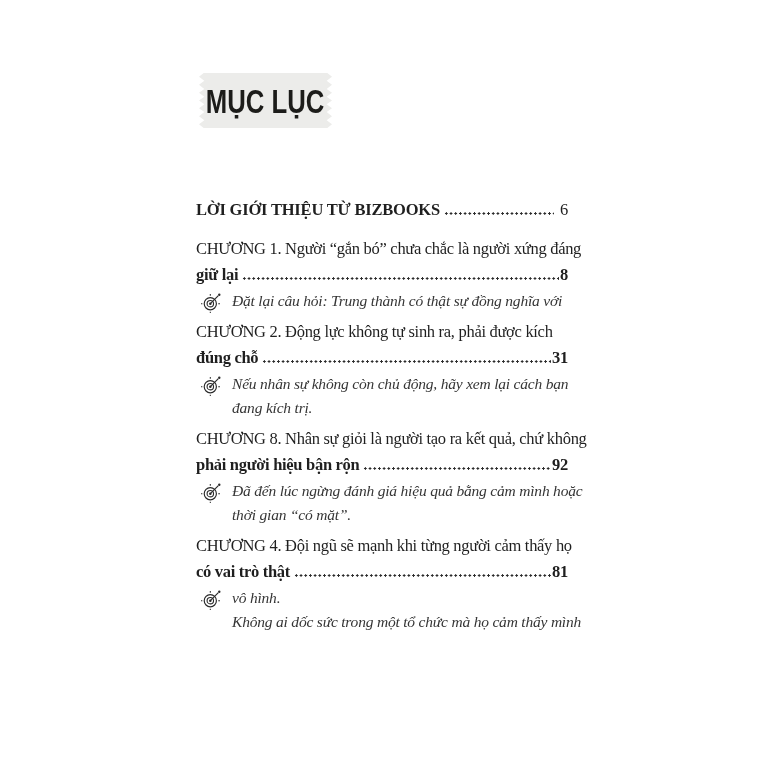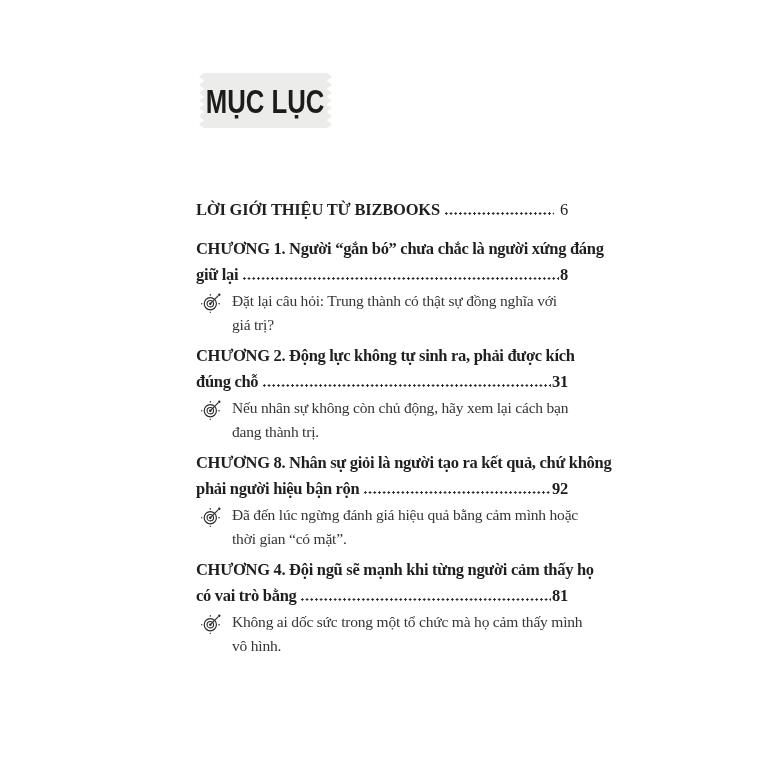--- a/index.html
+++ b/index.html
@@ -57,26 +57,25 @@
   .intro-row {
     font-weight: 700;
     font-size: 16.5px;
     line-height: 26px;
     letter-spacing: -0.2px;
     margin-bottom: 13px;
     white-space: nowrap;
   }
 
   .chapter-line1 {
-    font-weight: 700;
+    font-weight: 400;
     font-size: 16.5px;
     line-height: 26px;
     letter-spacing: -0.3px;
     white-space: nowrap;
-    text-align: center;
   }
   .chapter-line2 {
     font-weight: 700;
     font-size: 16.5px;
     line-height: 26px;
     letter-spacing: -0.3px;
     white-space: nowrap;
   }
 
   .leader {
@@ -90,20 +89,21 @@
     background-repeat: repeat-x;
     min-width: 20px;
   }
   .page-num { font-weight: 700; font-size: 16.5px; }
   .page-num-intro { font-weight: 400; font-size: 16.5px; margin-left: 5px; }
 
   .note {
     position: relative;
     padding-left: 36px;
     margin: 1px 0 6px 0;
+    font-style: italic;
     font-size: 15.5px;
     line-height: 24px;
     color: #353535;
     letter-spacing: -0.2px;
   }
   .note-line { white-space: nowrap; }
   .note-icon {
     position: absolute;
     left: 5px; top: 2px;
     width: 22px; height: 22px;
@@ -143,21 +143,20 @@
           <circle cx="11" cy="15" r="1.5" fill="#2a2a2a"></circle>
           <line x1="11" y1="5.6" x2="11" y2="3.4" stroke="#2a2a2a" stroke-width="1.2"></line>
           <line x1="11" y1="24.4" x2="11" y2="26.2" stroke="#2a2a2a" stroke-width="1.2"></line>
           <line x1="1.6" y1="15" x2="-0.4" y2="15" stroke="#2a2a2a" stroke-width="1.2"></line>
           <line x1="20.4" y1="15" x2="22.4" y2="15" stroke="#2a2a2a" stroke-width="1.2"></line>
           <line x1="11" y1="15" x2="20.5" y2="5.5" stroke="#2a2a2a" stroke-width="1.3"></line>
           <circle cx="21.6" cy="4.4" r="1.4" fill="#2a2a2a"></circle>
         </svg>
       </span>
       <div class="note-line">Đặt lại câu hỏi: Trung thành có thật sự đồng nghĩa với</div>
-      <div class="note-line">giá trị?</div>
     </div>
 
     <div>
       <div class="chapter-line1">CHƯƠNG 2. Động lực không tự sinh ra, phải được kích</div>
       <div class="row chapter-line2">
         <span>đúng chỗ </span>
         <span class="leader"></span>
         <span class="page-num">31</span>
       </div>
     </div>
@@ -169,21 +168,21 @@
           <circle cx="11" cy="15" r="1.5" fill="#2a2a2a"></circle>
           <line x1="11" y1="5.6" x2="11" y2="3.4" stroke="#2a2a2a" stroke-width="1.2"></line>
           <line x1="11" y1="24.4" x2="11" y2="26.2" stroke="#2a2a2a" stroke-width="1.2"></line>
           <line x1="1.6" y1="15" x2="-0.4" y2="15" stroke="#2a2a2a" stroke-width="1.2"></line>
           <line x1="20.4" y1="15" x2="22.4" y2="15" stroke="#2a2a2a" stroke-width="1.2"></line>
           <line x1="11" y1="15" x2="20.5" y2="5.5" stroke="#2a2a2a" stroke-width="1.3"></line>
           <circle cx="21.6" cy="4.4" r="1.4" fill="#2a2a2a"></circle>
         </svg>
       </span>
       <div class="note-line">Nếu nhân sự không còn chủ động, hãy xem lại cách bạn</div>
-      <div class="note-line">đang thành trị.</div>
+      <div class="note-line">đang kích trị.</div>
     </div>
 
     <div>
       <div class="chapter-line1">CHƯƠNG 8. Nhân sự giỏi là người tạo ra kết quả, chứ không</div>
       <div class="row chapter-line2">
         <span>phải người hiệu bận rộn</span>
         <span class="leader"></span>
         <span class="page-num">92</span>
       </div>
     </div>
@@ -201,37 +200,37 @@
           <circle cx="21.6" cy="4.4" r="1.4" fill="#2a2a2a"></circle>
         </svg>
       </span>
       <div class="note-line">Đã đến lúc ngừng đánh giá hiệu quả bằng cảm mình hoặc</div>
       <div class="note-line">thời gian “có mặt”.</div>
     </div>
 
     <div>
       <div class="chapter-line1">CHƯƠNG 4. Đội ngũ sẽ mạnh khi từng người cảm thấy họ</div>
       <div class="row chapter-line2">
-        <span>có vai trò bằng</span>
+        <span>có vai trò thật</span>
         <span class="leader"></span>
         <span class="page-num">81</span>
       </div>
     </div>
     <div class="note">
       <span class="note-icon">
         <svg viewBox="0 0 26 26" fill="none" xmlns="http://www.w3.org/2000/svg">
           <circle cx="11" cy="15" r="7.2" stroke="#2a2a2a" stroke-width="1.4"></circle>
           <circle cx="11" cy="15" r="3.8" stroke="#2a2a2a" stroke-width="1.3"></circle>
           <circle cx="11" cy="15" r="1.5" fill="#2a2a2a"></circle>
           <line x1="11" y1="5.6" x2="11" y2="3.4" stroke="#2a2a2a" stroke-width="1.2"></line>
           <line x1="11" y1="24.4" x2="11" y2="26.2" stroke="#2a2a2a" stroke-width="1.2"></line>
           <line x1="1.6" y1="15" x2="-0.4" y2="15" stroke="#2a2a2a" stroke-width="1.2"></line>
           <line x1="20.4" y1="15" x2="22.4" y2="15" stroke="#2a2a2a" stroke-width="1.2"></line>
           <line x1="11" y1="15" x2="20.5" y2="5.5" stroke="#2a2a2a" stroke-width="1.3"></line>
           <circle cx="21.6" cy="4.4" r="1.4" fill="#2a2a2a"></circle>
         </svg>
       </span>
+      <div class="note-line">vô hình.</div>
       <div class="note-line">Không ai dốc sức trong một tổ chức mà họ cảm thấy mình</div>
-      <div class="note-line">vô hình.</div>
     </div>
 
   </div>
 </div>
 
 </body></html>

